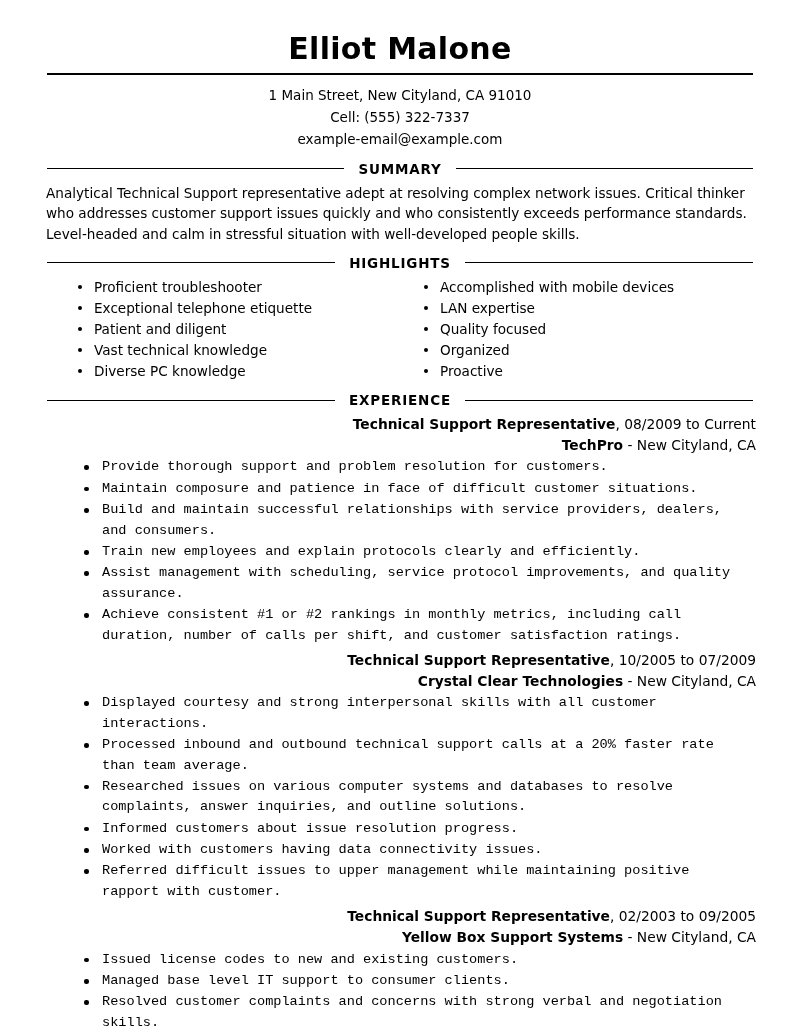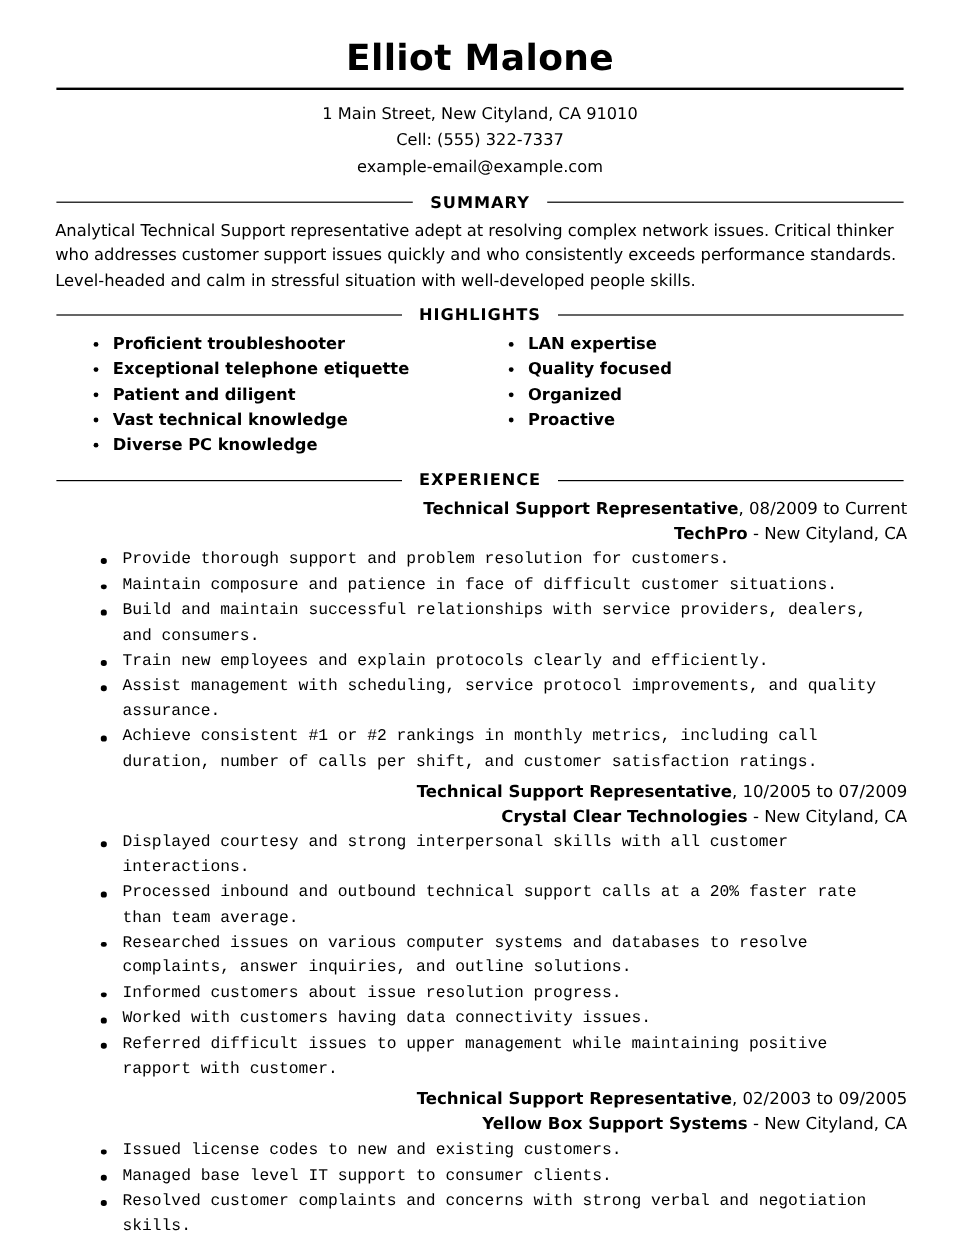--- a/index.html
+++ b/index.html
@@ -64,21 +64,20 @@
   .summary {
     font-size: 13.6px;
     line-height: 1.52;
     text-align: left;
     margin: 2px 2px 4px 2px;
   }
   
   .highlights {
     display: flex;
     margin: 2px 0 0 0;
-    font-weight: bold;
   }
   .hl-col {
     width: 50%;
     box-sizing: border-box;
   }
   .hl-col.left { padding-left: 28px; }
   .hl-col.right { padding-left: 18px; }
   ul.bul {
     list-style: none;
     margin: 0;
@@ -164,20 +163,21 @@
       <ul class="bul">
         <li>Proficient troubleshooter</li>
         <li>Exceptional telephone etiquette</li>
         <li>Patient and diligent</li>
         <li>Vast technical knowledge</li>
         <li>Diverse PC knowledge</li>
       </ul>
     </div>
     <div class="hl-col right">
       <ul class="bul">
+        <li>Accomplished with mobile devices</li>
         <li>LAN expertise</li>
         <li>Quality focused</li>
         <li>Organized</li>
         <li>Proactive</li>
       </ul>
     </div>
   </div>
 
   <div class="sec-head">
     <span class="rule left"></span>

